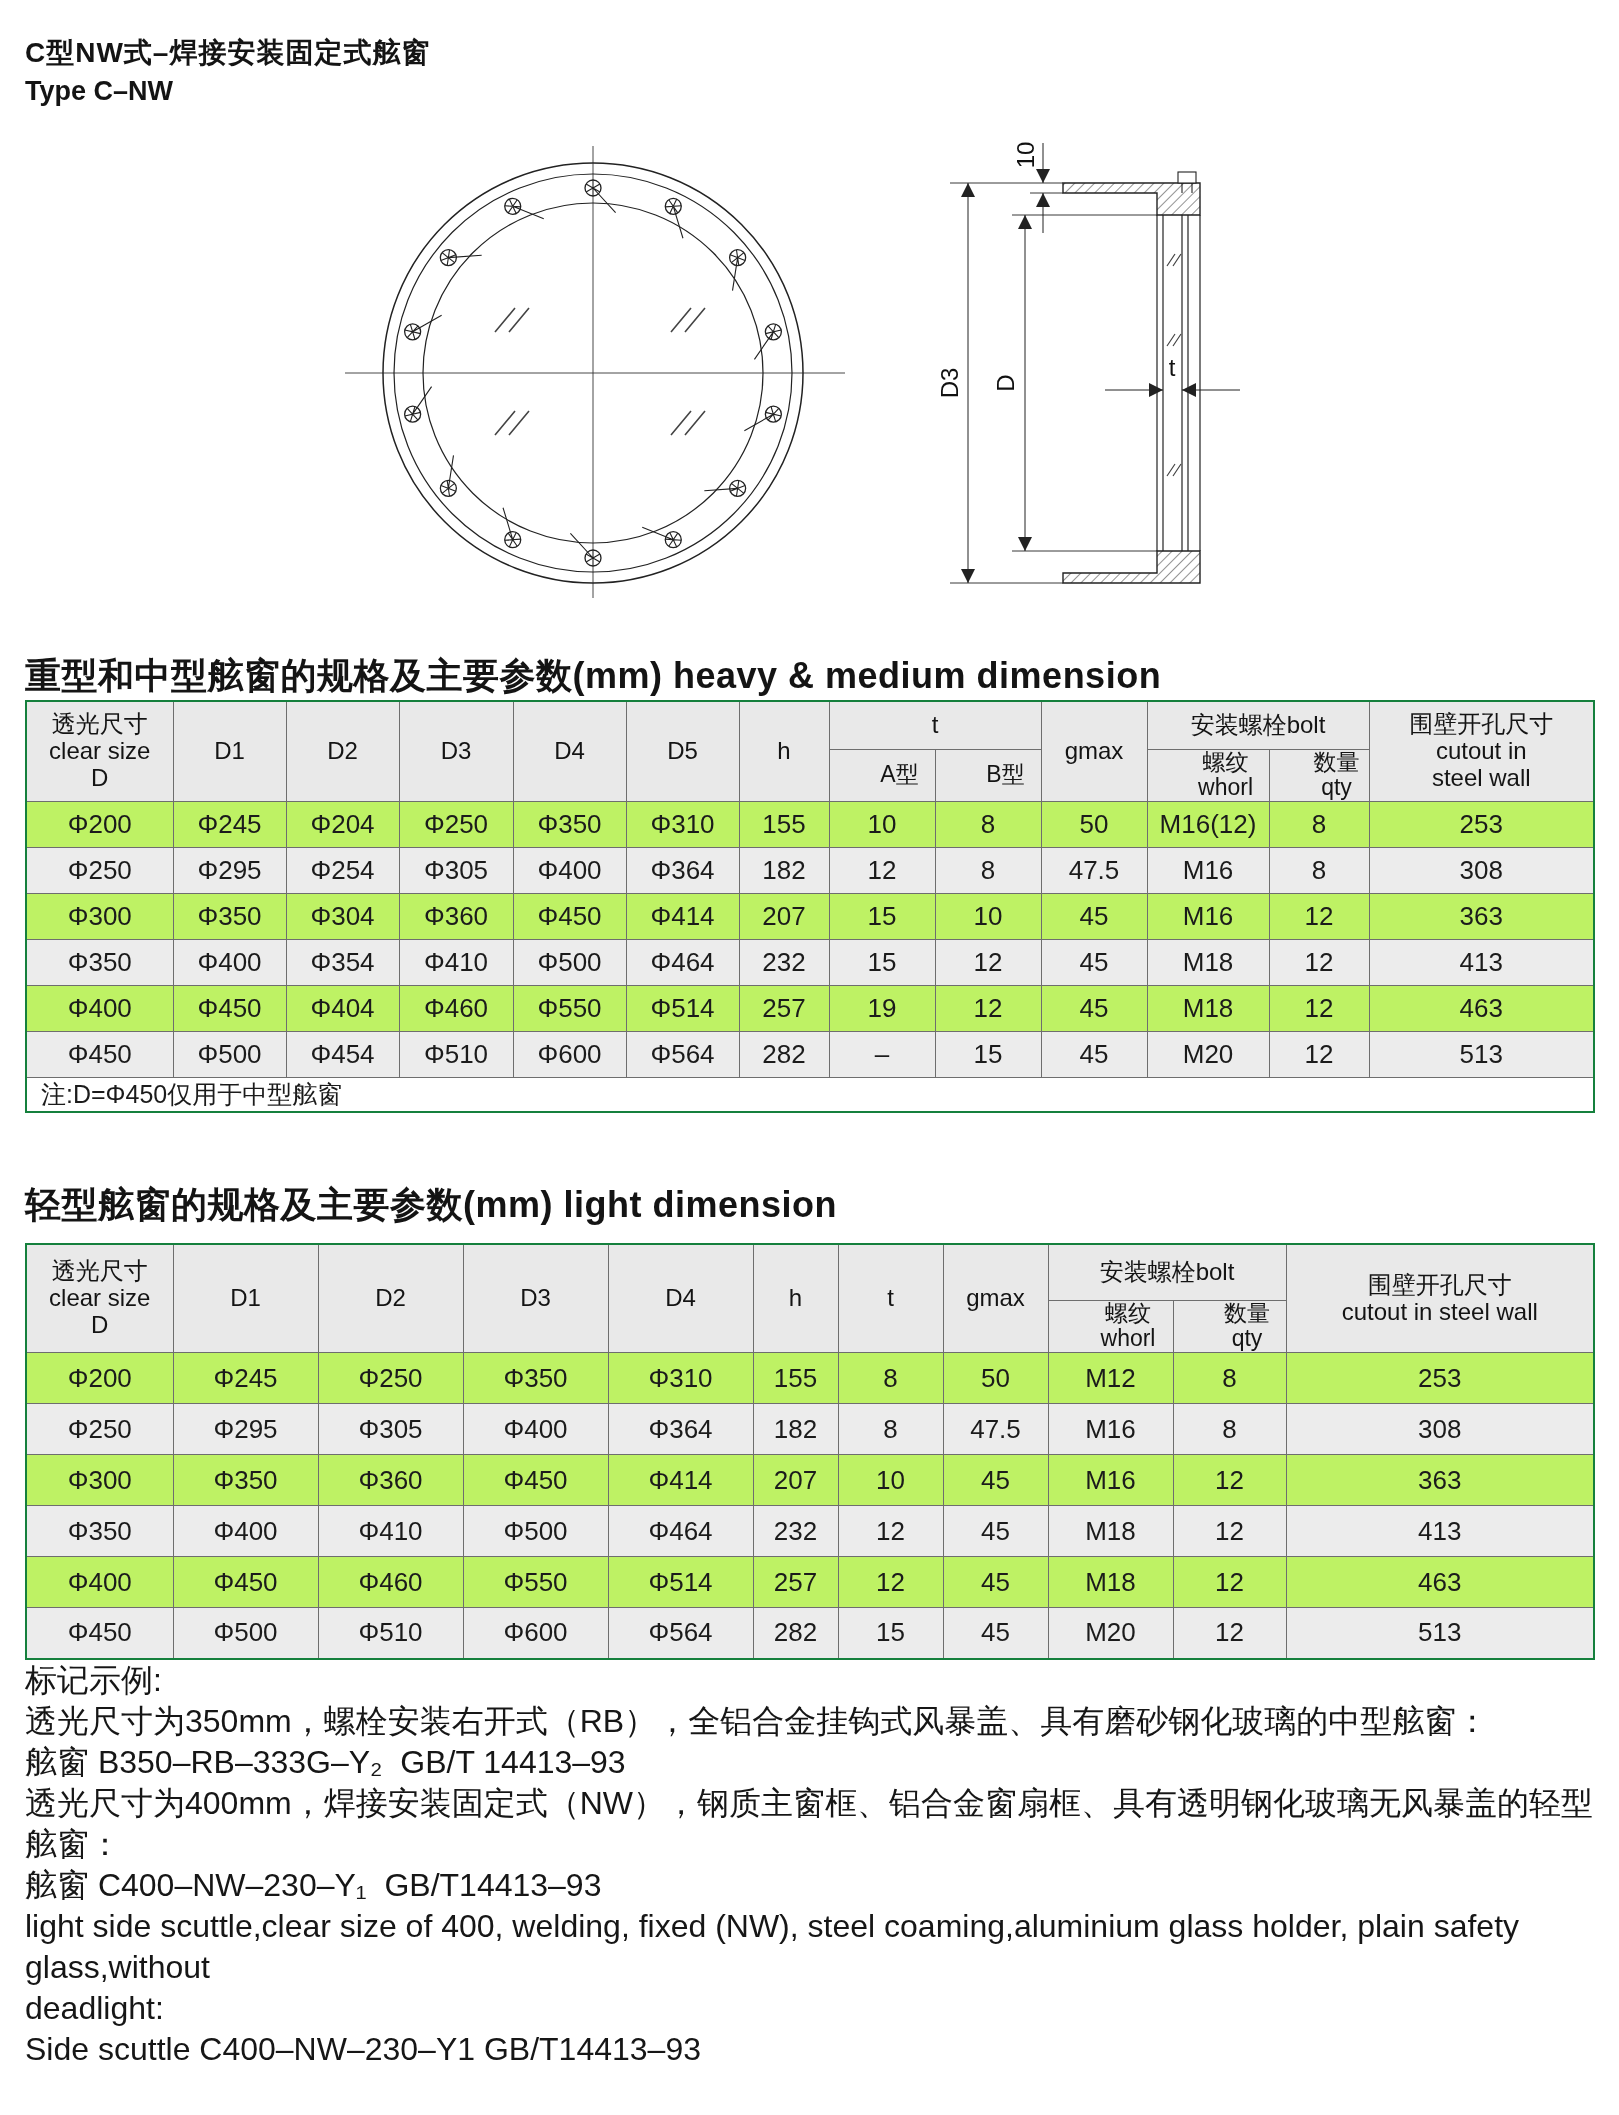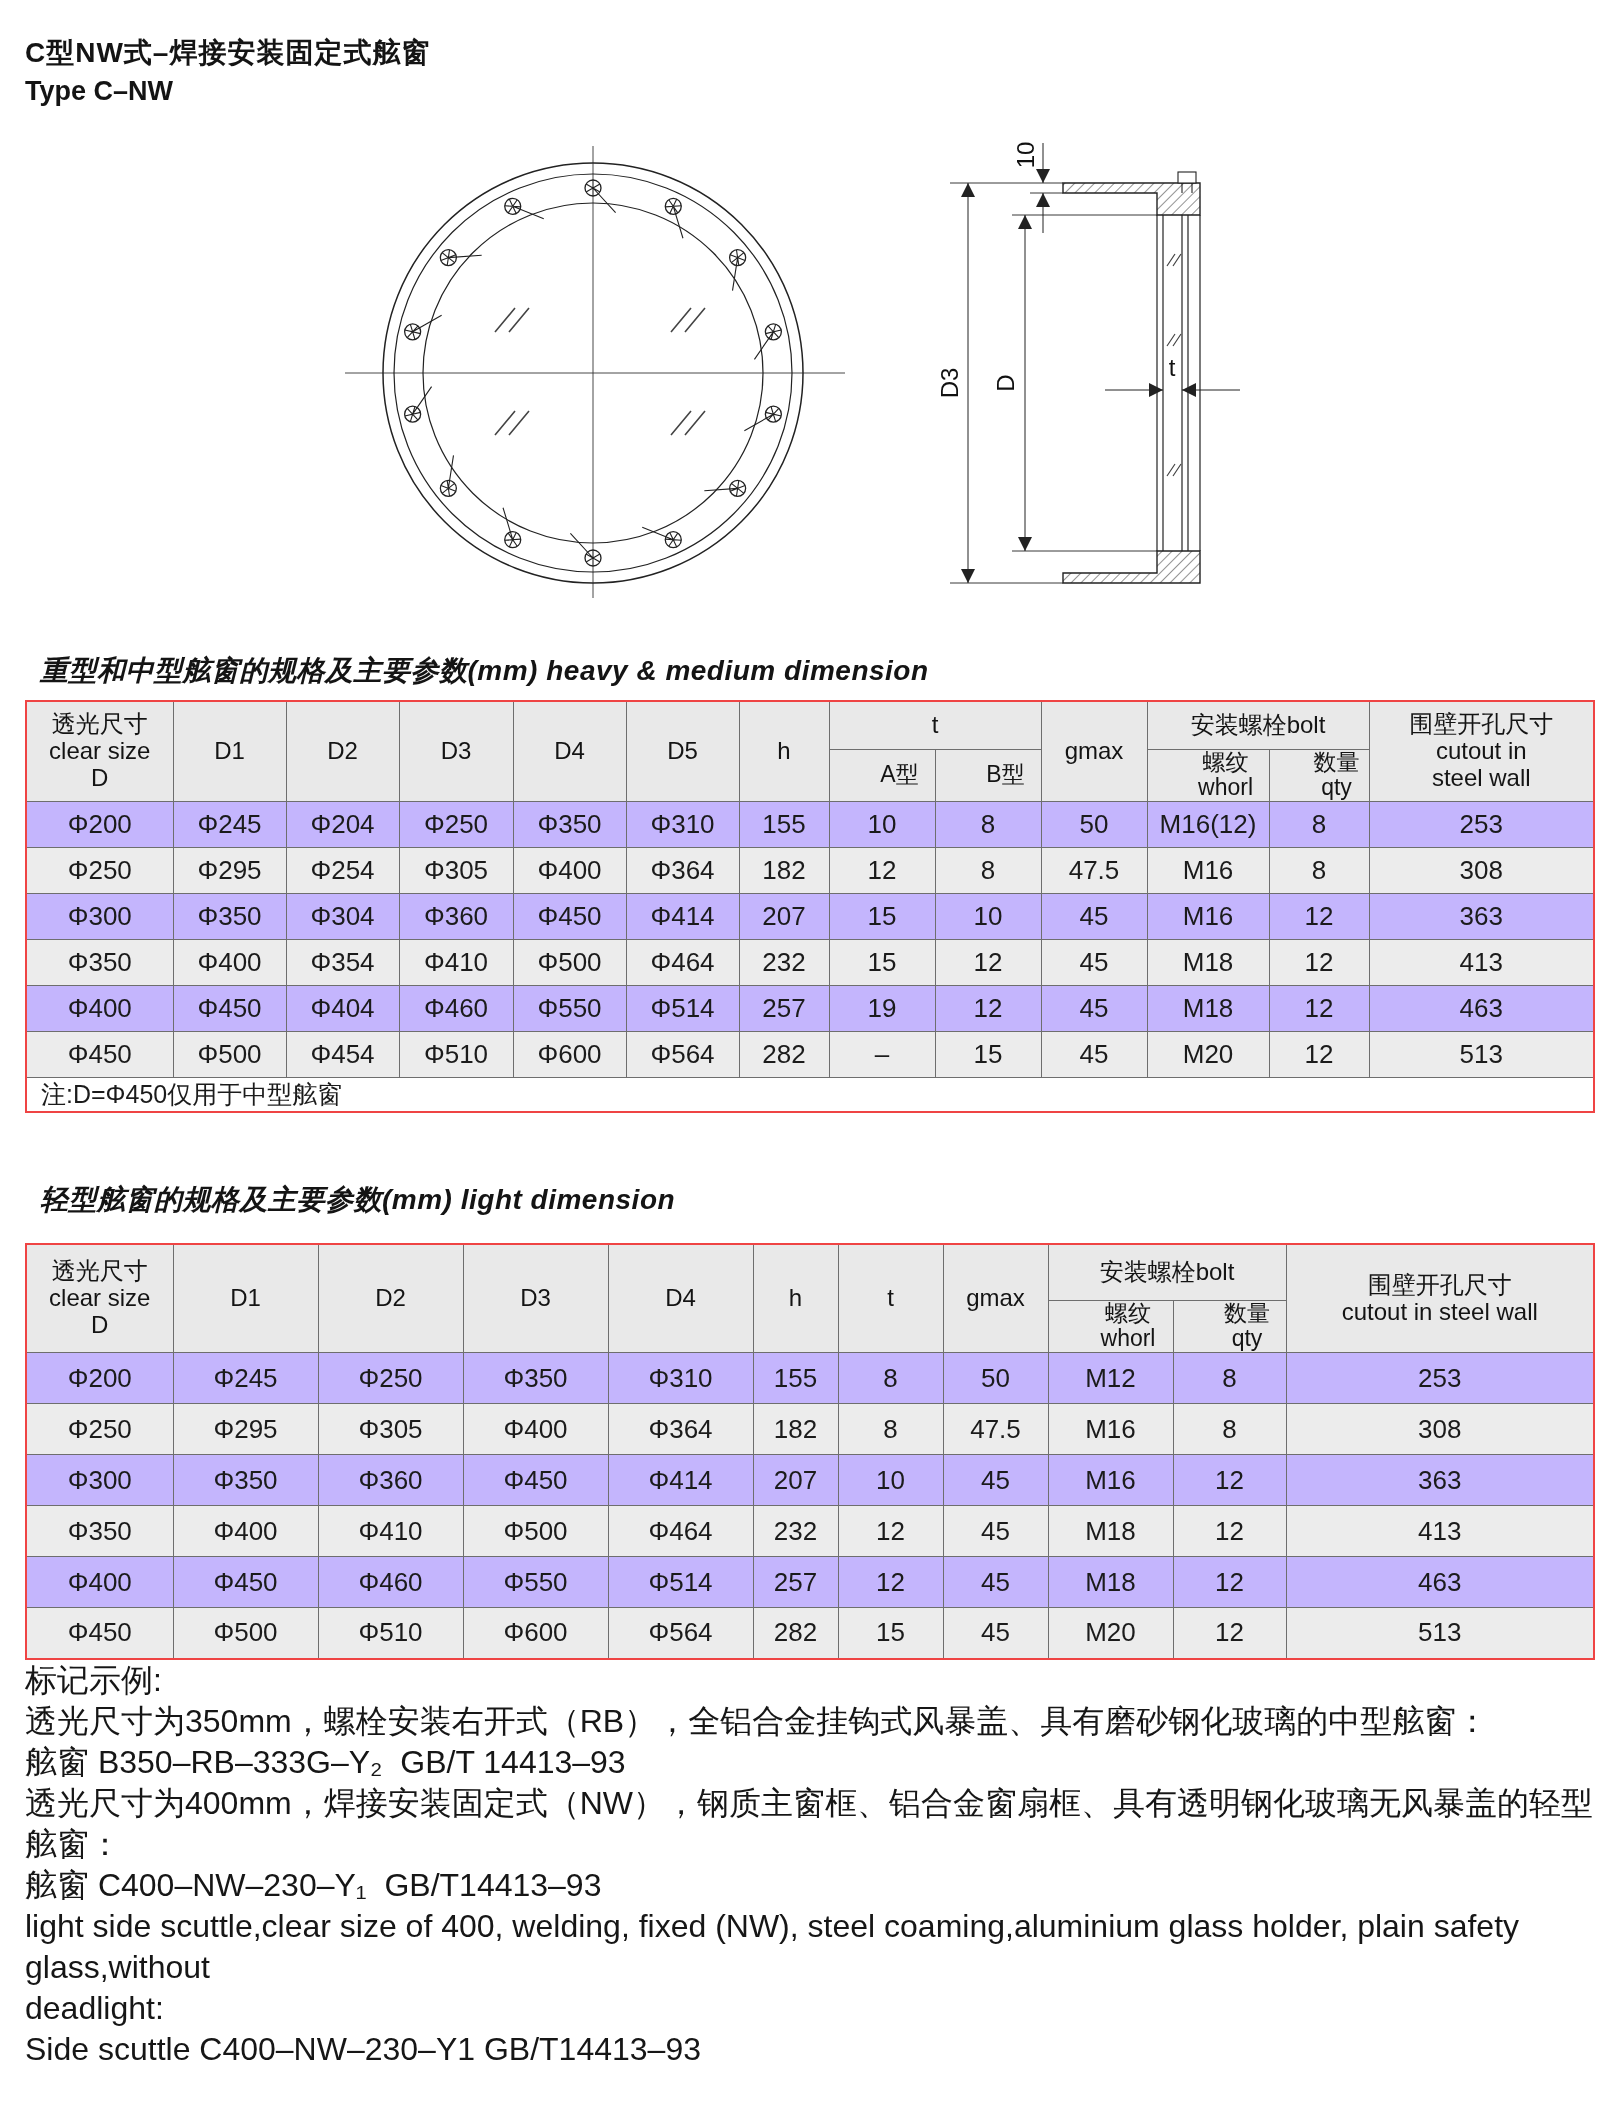--- a/index.html
+++ b/index.html
@@ -10,24 +10,24 @@
     height: 2115px;
     background: #fff;
     color: #141414;
     font-family: "Liberation Sans", "DejaVu Sans", sans-serif;
     overflow: hidden;
   }
   .title-zh { position:absolute; left:25px; top:34px; font-size:28px; font-weight:bold; letter-spacing:1px; }
   .title-en { position:absolute; left:25px; top:76px; font-size:27px; font-weight:bold; }
   svg.drawing { position:absolute; left:0; top:0; }
   svg.drawing text { font-family:"Liberation Sans","DejaVu Sans",sans-serif; font-size:24px; fill:#111; }
-  .sec-title { position:absolute; left:40px; font-size:28px; font-weight:bold; letter-spacing:0.5px;font-style:italic; }
+  .sec-title { position:absolute; left:25px; font-size:36px; font-weight:bold; letter-spacing:0.5px; }
   #sec1 { top:652px; }
   #sec2 { top:1181px; }
-  table.spec { position:absolute; left:25px; width:1568px; border-collapse:collapse; table-layout:fixed; border:2px solid #ef4444; background:#c4b5fd; }
+  table.spec { position:absolute; left:25px; width:1568px; border-collapse:collapse; table-layout:fixed; border:2px solid #15803d; background:#bef264; }
   #table1 { top:700px; }
   #table2 { top:1243px; }
   .spec th, .spec td { border:1px solid #6e6e6e; text-align:center; vertical-align:middle; padding:0 3px; overflow:hidden; }
   .spec th { background:#e9e9e9; font-weight:normal; font-size:24px; line-height:1.12; white-space:pre-line; }
   .spec thead tr.r1 th { height:48px; }
   .spec thead tr.r2 th { height:40px; font-size:23px;padding-left:38px; }
   #table2 thead tr.r1 th { height:56px; }
   .spec td { font-size:26px; height:46px; color:#1b1b1b; }
   #table2 tbody.data td { height:51px; }
   tbody.data tr:nth-child(even) td { background:#ececec; }

